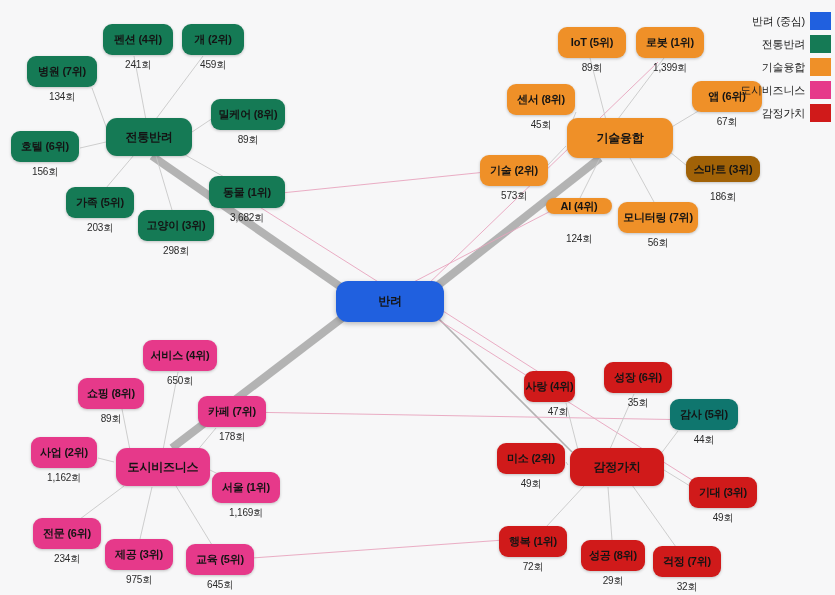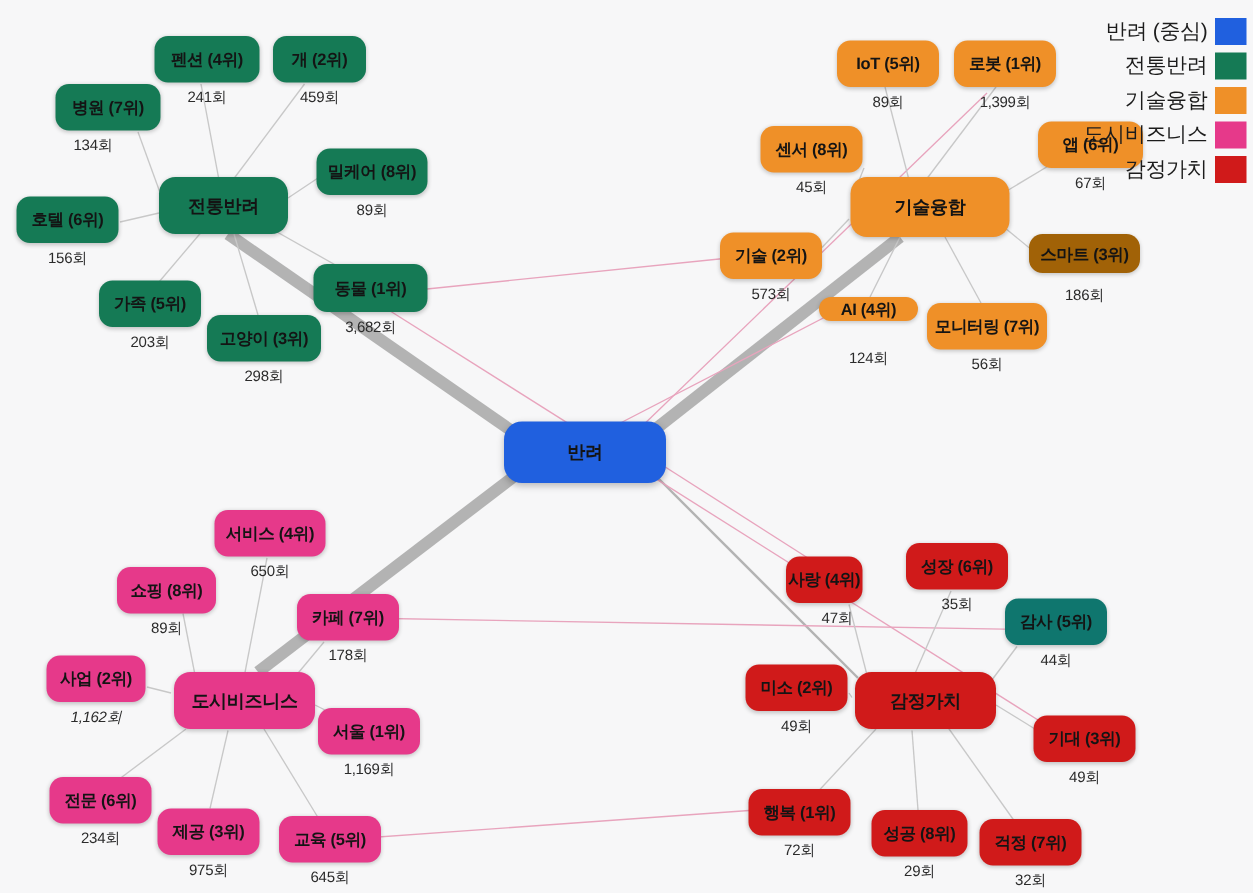--- a/index.html
+++ b/index.html
@@ -54,21 +54,21 @@
     display:flex;flex-direction:column;
     gap:5px;
     align-items:flex-end;
   }
   .legend-row{
     display:flex;align-items:center;justify-content:flex-end;
     gap:5px;
     height:18px;
   }
   .legend-label{
-    font-size:14px;color:#1c1c1c;
+    font-size:11px;color:#1c1c1c;
     white-space:nowrap;
     text-align:right;
     letter-spacing:-0.2px;
   }
   .legend-swatch{
     width:21px;height:18px;
     flex:0 0 21px;
   }
 </style>
 </head>
@@ -134,21 +134,21 @@
     </g>
   </svg>
 
   <div id="nodes-layer">
       <div class="node center" style="left: 336px; top: 281px; width: 108px; height: 41px; background: rgb(32, 96, 223);">반려</div>
       <div class="node hub" style="left: 106px; top: 118px; width: 86px; height: 38px; background: rgb(21, 122, 85);">전통반려</div>
       <div class="node leaf" style="left: 103px; top: 24px; width: 70px; height: 31px; background: rgb(21, 122, 85);">펜션 (4위)</div>
       <div class="count" style="left: 138px; top: 58px; transform: translateX(-50%);">241회</div>
       <div class="node leaf" style="left: 182px; top: 24px; width: 62px; height: 31px; background: rgb(21, 122, 85);">개 (2위)</div>
       <div class="count" style="left: 213px; top: 58px; transform: translateX(-50%);">459회</div>
-      <div class="node leaf" style="left: 37px; top: 56px; width: 70px; height: 31px; background: rgb(21, 122, 85);">병원 (7위)</div>
+      <div class="node leaf" style="left: 27px; top: 56px; width: 70px; height: 31px; background: rgb(21, 122, 85);">병원 (7위)</div>
       <div class="count" style="left: 62px; top: 90px; transform: translateX(-50%);">134회</div>
       <div class="node leaf" style="left: 211px; top: 99px; width: 74px; height: 31px; background: rgb(21, 122, 85);">밀케어 (8위)</div>
       <div class="count" style="left: 248px; top: 133px; transform: translateX(-50%);">89회</div>
       <div class="node leaf" style="left: 11px; top: 131px; width: 68px; height: 31px; background: rgb(21, 122, 85);">호텔 (6위)</div>
       <div class="count" style="left: 45px; top: 165px; transform: translateX(-50%);">156회</div>
       <div class="node leaf" style="left: 66px; top: 187px; width: 68px; height: 31px; background: rgb(21, 122, 85);">가족 (5위)</div>
       <div class="count" style="left: 100px; top: 221px; transform: translateX(-50%);">203회</div>
       <div class="node leaf" style="left: 138px; top: 210px; width: 76px; height: 31px; background: rgb(21, 122, 85);">고양이 (3위)</div>
       <div class="count" style="left: 176px; top: 244px; transform: translateX(-50%);">298회</div>
       <div class="node leaf" style="left: 209px; top: 176px; width: 76px; height: 32px; background: rgb(21, 122, 85);">동물 (1위)</div>
@@ -171,21 +171,21 @@
       <div class="node leaf" style="left: 618px; top: 202px; width: 80px; height: 31px; background: rgb(239, 144, 40);">모니터링 (7위)</div>
       <div class="count" style="left: 658px; top: 236px; transform: translateX(-50%);">56회</div>
       <div class="node hub" style="left: 116px; top: 448px; width: 94px; height: 38px; background: rgb(230, 57, 138);">도시비즈니스</div>
       <div class="node leaf" style="left: 143px; top: 340px; width: 74px; height: 31px; background: rgb(230, 57, 138);">서비스 (4위)</div>
       <div class="count" style="left: 180px; top: 374px; transform: translateX(-50%);">650회</div>
       <div class="node leaf" style="left: 78px; top: 378px; width: 66px; height: 31px; background: rgb(230, 57, 138);">쇼핑 (8위)</div>
       <div class="count" style="left: 111px; top: 412px; transform: translateX(-50%);">89회</div>
       <div class="node leaf" style="left: 198px; top: 396px; width: 68px; height: 31px; background: rgb(230, 57, 138);">카페 (7위)</div>
       <div class="count" style="left: 232px; top: 430px; transform: translateX(-50%);">178회</div>
       <div class="node leaf" style="left: 31px; top: 437px; width: 66px; height: 31px; background: rgb(230, 57, 138);">사업 (2위)</div>
-      <div class="count" style="left: 64px; top: 471px; transform: translateX(-50%); font-style: italic;">1,162회</div>
+      <div class="count" style="left: 64px; top: 471px; transform: translateX(-50%);">1,162회</div>
       <div class="node leaf" style="left: 212px; top: 472px; width: 68px; height: 31px; background: rgb(230, 57, 138);">서울 (1위)</div>
       <div class="count" style="left: 246px; top: 506px; transform: translateX(-50%);">1,169회</div>
       <div class="node leaf" style="left: 33px; top: 518px; width: 68px; height: 31px; background: rgb(230, 57, 138);">전문 (6위)</div>
       <div class="count" style="left: 67px; top: 552px; transform: translateX(-50%);">234회</div>
       <div class="node leaf" style="left: 105px; top: 539px; width: 68px; height: 31px; background: rgb(230, 57, 138);">제공 (3위)</div>
       <div class="count" style="left: 139px; top: 573px; transform: translateX(-50%);">975회</div>
       <div class="node leaf" style="left: 186px; top: 544px; width: 68px; height: 31px; background: rgb(230, 57, 138);">교육 (5위)</div>
       <div class="count" style="left: 220px; top: 578px; transform: translateX(-50%);">645회</div>
       <div class="node hub" style="left: 570px; top: 448px; width: 94px; height: 38px; background: rgb(208, 26, 26);">감정가치</div>
       <div class="node leaf" style="left: 524px; top: 371px; width: 51px; height: 31px; background: rgb(208, 26, 26);">사랑 (4위)</div>

